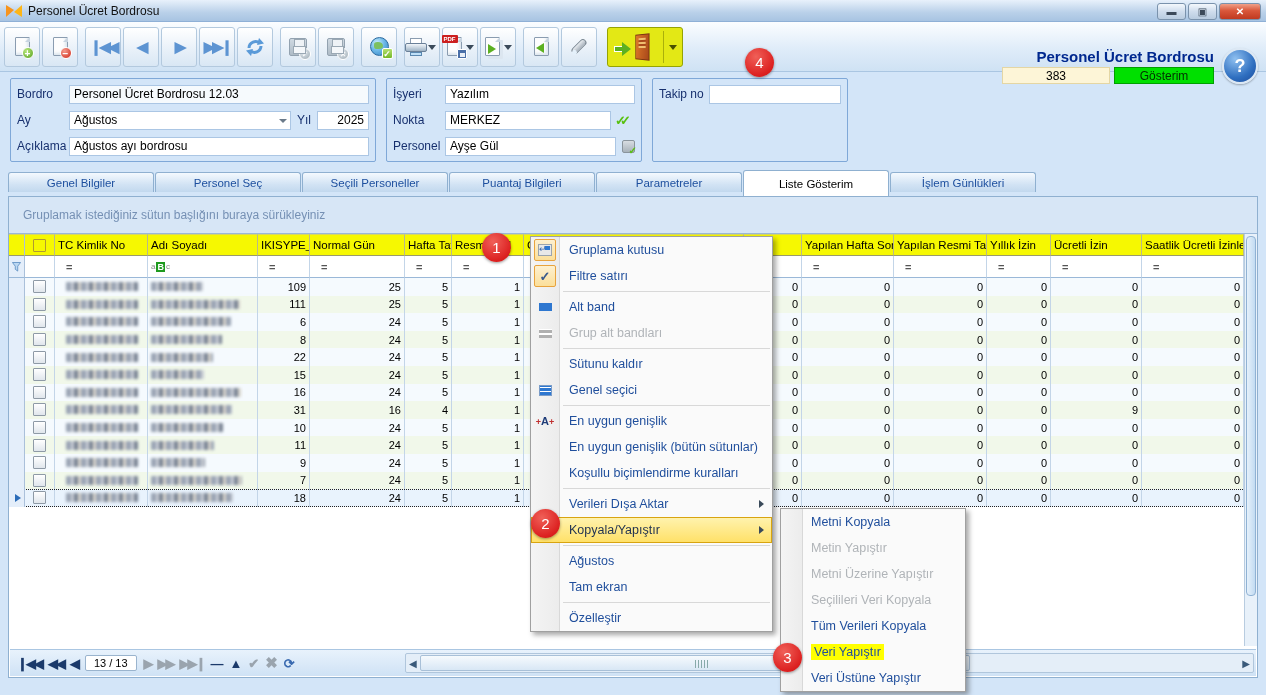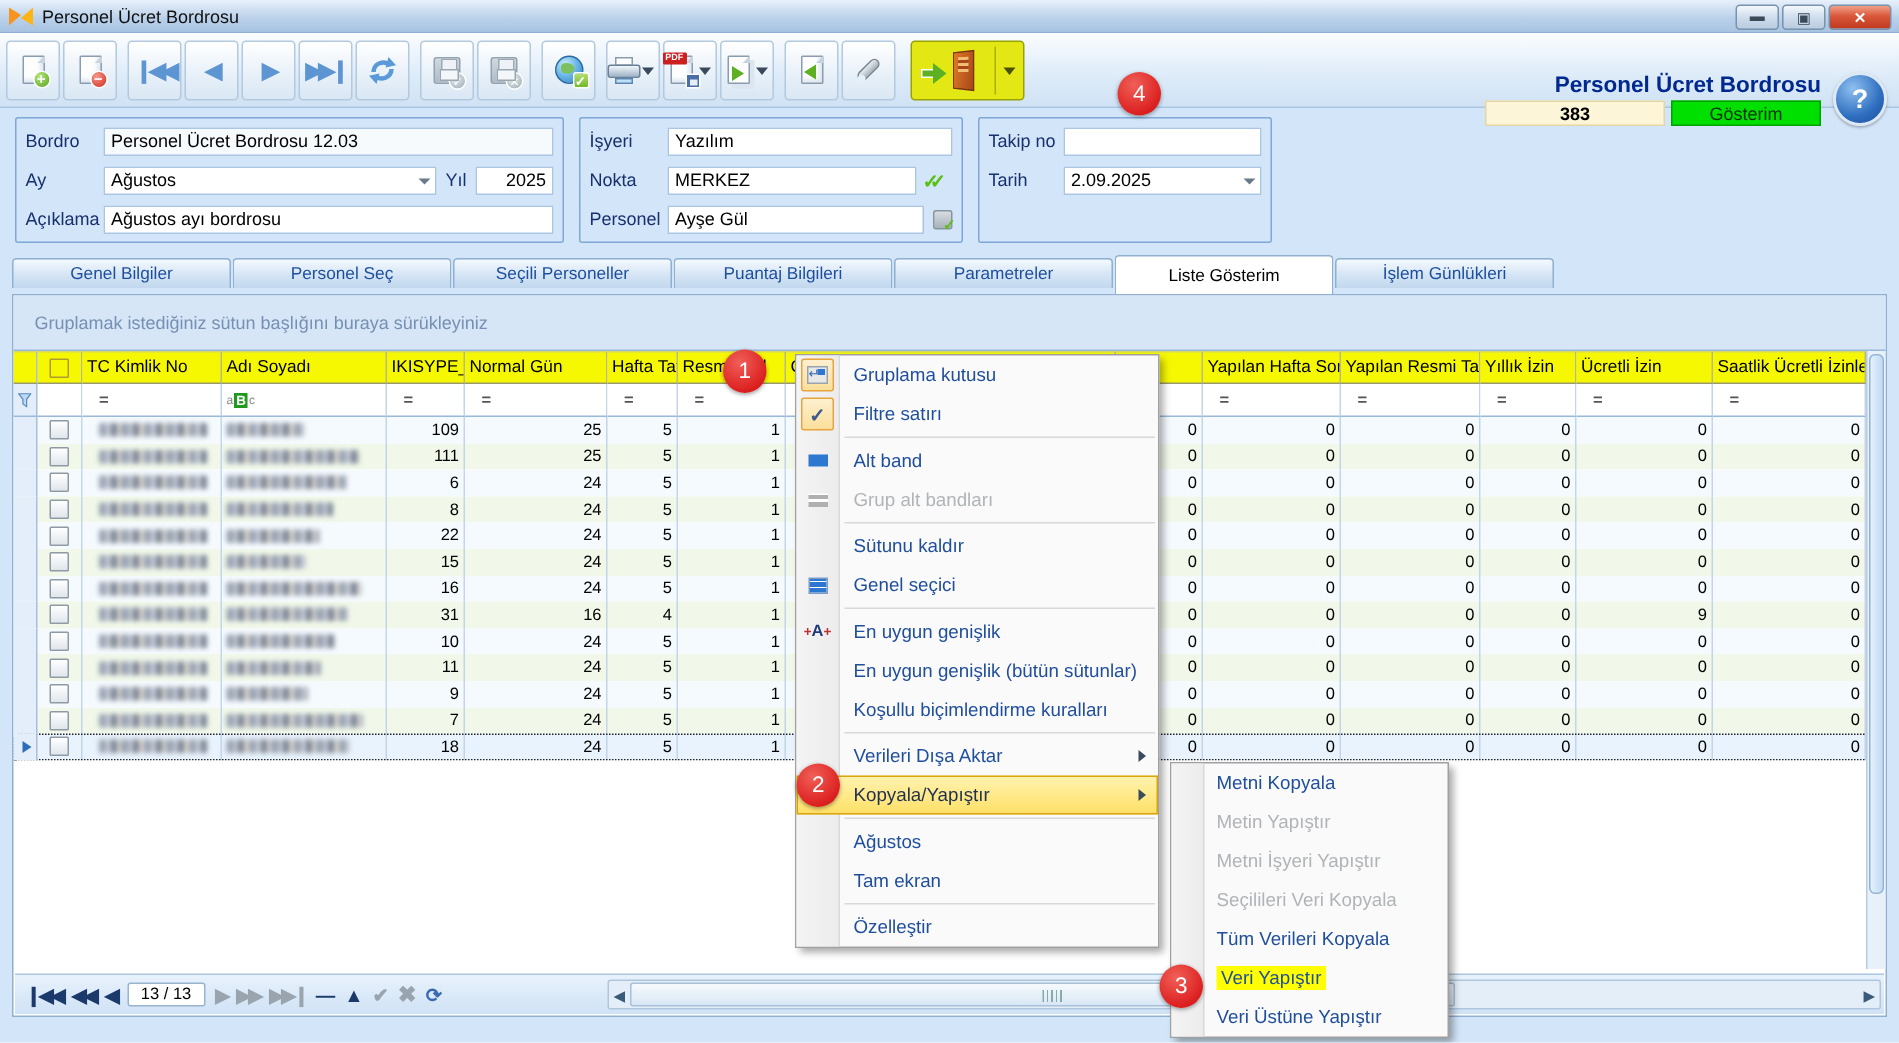--- a/index.html
+++ b/index.html
@@ -63,21 +63,21 @@
   .door i { position:absolute; left:3px; top:3px; width:8px; height:10px; background:
     repeating-linear-gradient(0deg,#f0c070 0 2px,#a8481a 2px 4px); }
   .exarrow { position:absolute; left:6px; top:14px; display:flex; align-items:center; }
   .exarrow b { width:8px; height:6px; background:#5cb021; border:1px solid #fff; border-right:none; }
   .exarrow s { width:0; height:0; border-top:7px solid transparent; border-bottom:7px solid transparent; border-left:9px solid #5cb021; }
 
   .tb-right { position:absolute; right:8px; top:26px; display:flex; align-items:flex-start; }
   .doc-meta { text-align:right; margin-right:8px; }
   .doc-title { color:#00288f; font-weight:bold; font-size:15px; }
   .doc-line { display:flex; gap:4px; justify-content:flex-end; margin-top:2px; }
-  .doc-no { background:#fdf5d7; border:1px solid #e4d6a4; width:120px; text-align:center; font-size:12px; height:17px; line-height:16px;font-weight:bold; }
+  .doc-no { background:#fdf5d7; border:1px solid #e4d6a4; width:108px; text-align:center; font-size:12px; height:17px; line-height:16px; }
   .doc-status { background:#00e000; border:1px solid #00a000; width:100px; text-align:center; font-size:12px; height:17px; line-height:16px; color:#003000; }
   .helpbtn { width:36px; height:36px; border-radius:50%; border:2px solid #dce8f4;
     background:radial-gradient(circle at 35% 28%,#8fc0f0,#2f6fc0 60%,#1a4a9a); color:#fff; font-weight:bold; font-size:18px;
     display:flex; align-items:center; justify-content:center; box-shadow:0 1px 2px rgba(0,0,0,.3); }
 
   
   .formbox { position:absolute; border:1px solid #7fa8d8; border-radius:2px; background:transparent; }
   .fb1 { left:10px; top:78px; width:366px; height:84px; }
   .fb2 { left:386px; top:78px; width:256px; height:84px; }
   .fb3 { left:652px; top:78px; width:196px; height:84px; }
@@ -323,27 +323,20 @@
     <div class="finput">Ayşe Gül</div>
     <div class="eraser"></div>
   </div>
 </div>
 
 <div class="formbox fb3">
   <div class="frow">
     <div class="flabel">Takip no</div>
     <div class="finput"></div>
   </div>
-  <div class="frow">
-    <div class="flabel">Tarih</div>
-    <div class="finput">
-        <span>2.09.2025</span>
-        <div class="dd"></div>
-      </div>
-  </div>
 </div>
 
 <div class="tabs" id="tabs">
     <div class="tab">Genel Bilgiler</div>
     <div class="tab">Personel Seç</div>
     <div class="tab">Seçili Personeller</div>
     <div class="tab">Puantaj Bilgileri</div>
     <div class="tab">Parametreler</div>
     <div class="tab active">Liste Gösterim</div>
     <div class="tab">İşlem Günlükleri</div>
@@ -835,21 +828,21 @@
 
 <div class="menu sub" id="submenu">
     <div class="gutterbar" style="width:22px;"></div>
     <div class="mitem">
       <span>Metni Kopyala</span>
     </div>
     <div class="mitem dis">
       <span>Metin Yapıştır</span>
     </div>
     <div class="mitem dis">
-      <span>Metni İşyeri Yapıştır</span>
+      <span>Metni Üzerine Yapıştır</span>
     </div>
     <div class="mitem dis">
       <span>Seçilileri Veri Kopyala</span>
     </div>
     <div class="mitem">
       <span>Tüm Verileri Kopyala</span>
     </div>
     <div class="mitem">
       <span class="annhl">Veri Yapıştır</span>
     </div>

